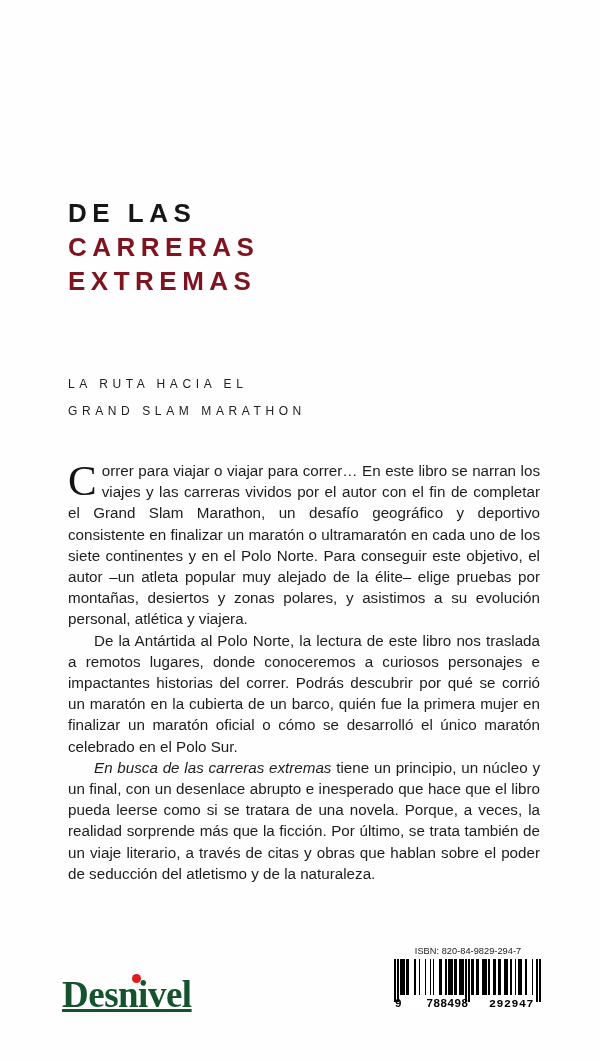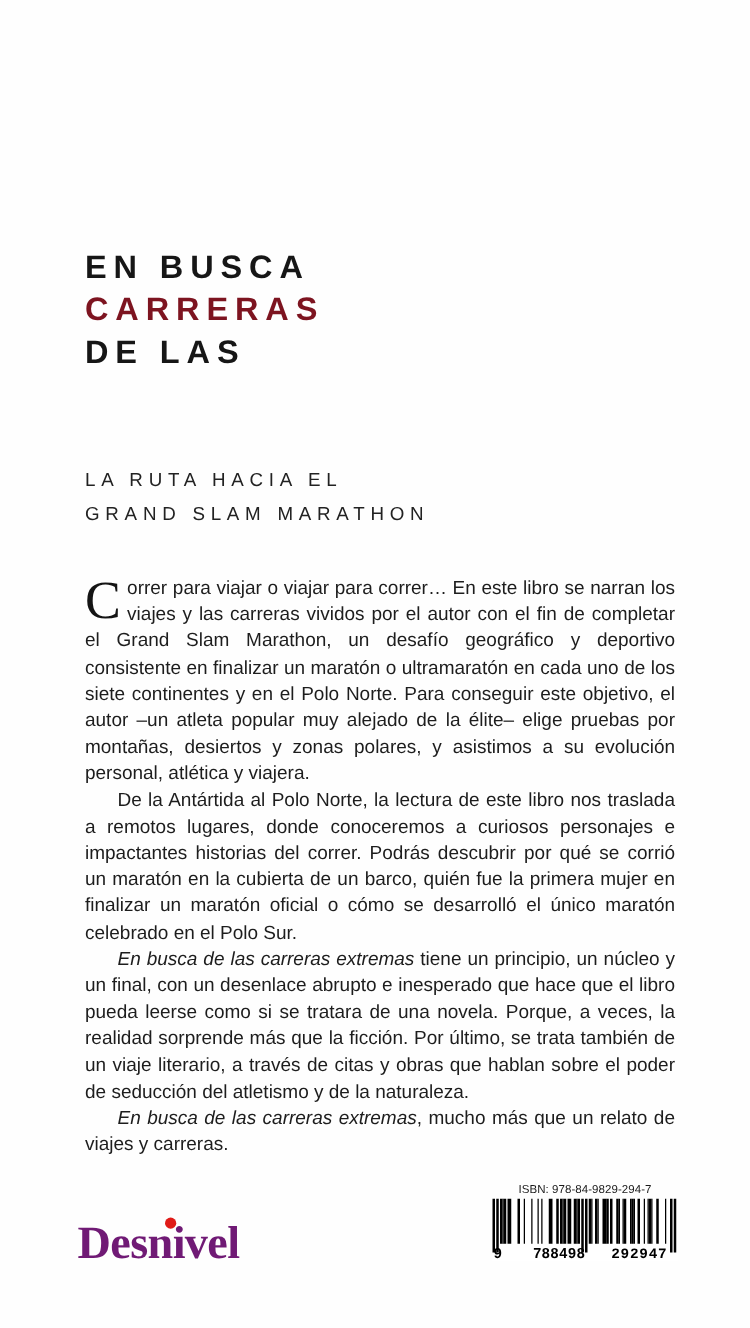--- a/index.html
+++ b/index.html
@@ -45,21 +45,21 @@
   
   .subtitle-block {
     position: absolute;
     left: 68px;
     top: 371px;
     width: 460px;
   }
   .subtitle-line {
     font-family: "Liberation Sans", sans-serif;
     font-weight: normal;
-    font-size: 15px;
+    font-size: 12px;
     line-height: 27px;
     letter-spacing: 4.6px;
     color: #222222;
     white-space: nowrap;
   }
 
   
   .body-copy {
     position: absolute;
     left: 68px;
@@ -99,24 +99,25 @@
     left: 62px;
     top: 973px;
     height: 44px;
     width: 140px;
   }
   .logo-word {
     font-family: "Liberation Serif", serif;
     font-weight: bold;
     font-size: 37px;
     letter-spacing: -0.5px;
-    color: #701a75;
+    color: #14532d;
     line-height: 44px;
     position: relative;
     display: inline-block;
+    text-decoration: underline;
   }
   .logo-dot {
     position: absolute;
     width: 9px;
     height: 9px;
     border-radius: 50%;
     background: #e01b18;
     left: 70px;
     top: 1px;
   }
@@ -172,44 +173,43 @@
   .bd-lead { padding-left: 1px; }
   .bd-left { padding-left: 4px; }
   .bd-right { padding-right: 8px; font-family: Liberation Mono, monospace; }
 </style>
 </head>
 <body>
 
 <div class="page">
 
   <div class="title-block">
-    <div class="title-line">EN BUSCA</div>
+    <div class="title-line">DE LAS</div>
     <div class="title-line accent">CARRERAS</div>
-    <div class="title-line">DE LAS</div>
+    <div class="title-line accent">EXTREMAS</div>
   </div>
 
   <div class="subtitle-block">
     <div class="subtitle-line">LA RUTA HACIA EL</div>
     <div class="subtitle-line">GRAND SLAM MARATHON</div>
   </div>
 
   <div class="body-copy">
     <p class="first">Correr para viajar o viajar para correr… En este libro se narran los viajes y las carreras vividos por el autor con el fin de completar el Grand Slam Marathon, un desafío geográfico y deportivo consistente en finalizar un maratón o ultramaratón en cada uno de los siete continentes y en el Polo Norte. Para conseguir este objetivo, el autor –un atleta popular muy alejado de la élite– elige pruebas por montañas, desiertos y zonas polares, y asistimos a su evolución personal, atlética y viajera.</p>
     <p>De la Antártida al Polo Norte, la lectura de este libro nos traslada a remotos lugares, donde conoceremos a curiosos personajes e impactantes historias del correr. Podrás descubrir por qué se corrió un maratón en la cubierta de un barco, quién fue la primera mujer en finalizar un maratón oficial o cómo se desarrolló el único maratón celebrado en el Polo Sur.</p>
     <p><em>En busca de las carreras extremas</em><span> tiene un principio, un núcleo y un final, con un desenlace abrupto e inesperado que hace que el libro pueda leerse como si se tratara de una novela. Porque, a veces, la realidad sorprende más que la ficción. Por último, se trata también de un viaje literario, a través de citas y obras que hablan sobre el poder de seducción del atletismo y de la naturaleza.</span></p>
-    <p><em>En busca de las carreras extremas</em><span>, mucho más que un relato de viajes y carreras.</span></p>
   </div>
 
   <div class="publisher-logo">
     <span class="logo-word">Desnivel</span>
     <span class="logo-dot"></span>
   </div>
 
   <div class="isbn-area">
-    <div class="isbn-text">ISBN: 978-84-9829-294-7</div>
+    <div class="isbn-text">ISBN: 820-84-9829-294-7</div>
     <div class="barcode-box">
       <div class="barcode-bars">
           <i class="guard" style="width:1.5578947368421052px"></i>
           <i class="sp guard" style="width:1.5578947368421052px"></i>
           <i class="guard" style="width:1.5578947368421052px"></i>
           <i class="sp" style="width:1.5578947368421052px"></i>
           <i class="" style="width:1.5578947368421052px"></i>
           <i class="" style="width:1.5578947368421052px"></i>
           <i class="" style="width:1.5578947368421052px"></i>
           <i class="sp" style="width:1.5578947368421052px"></i>

